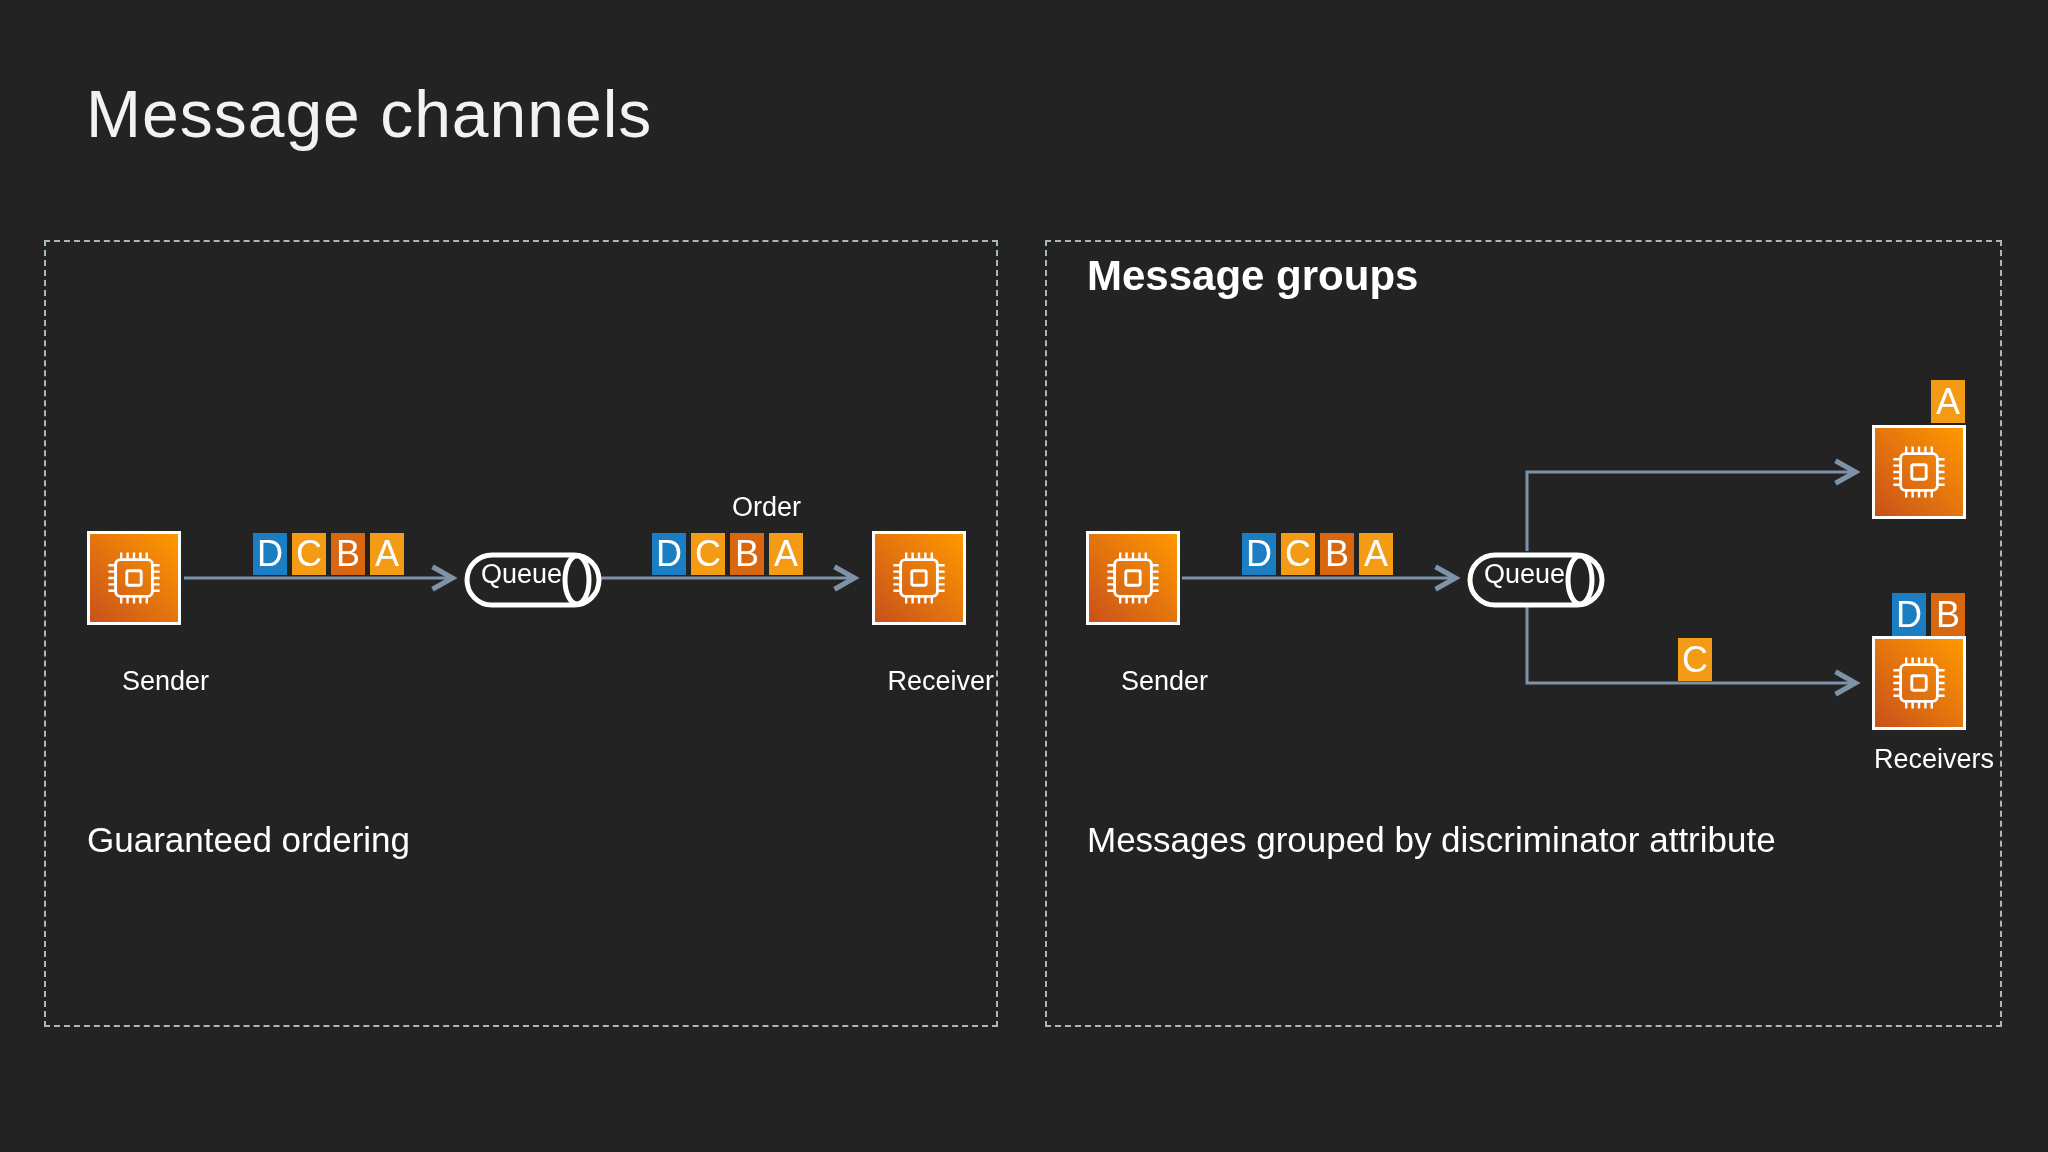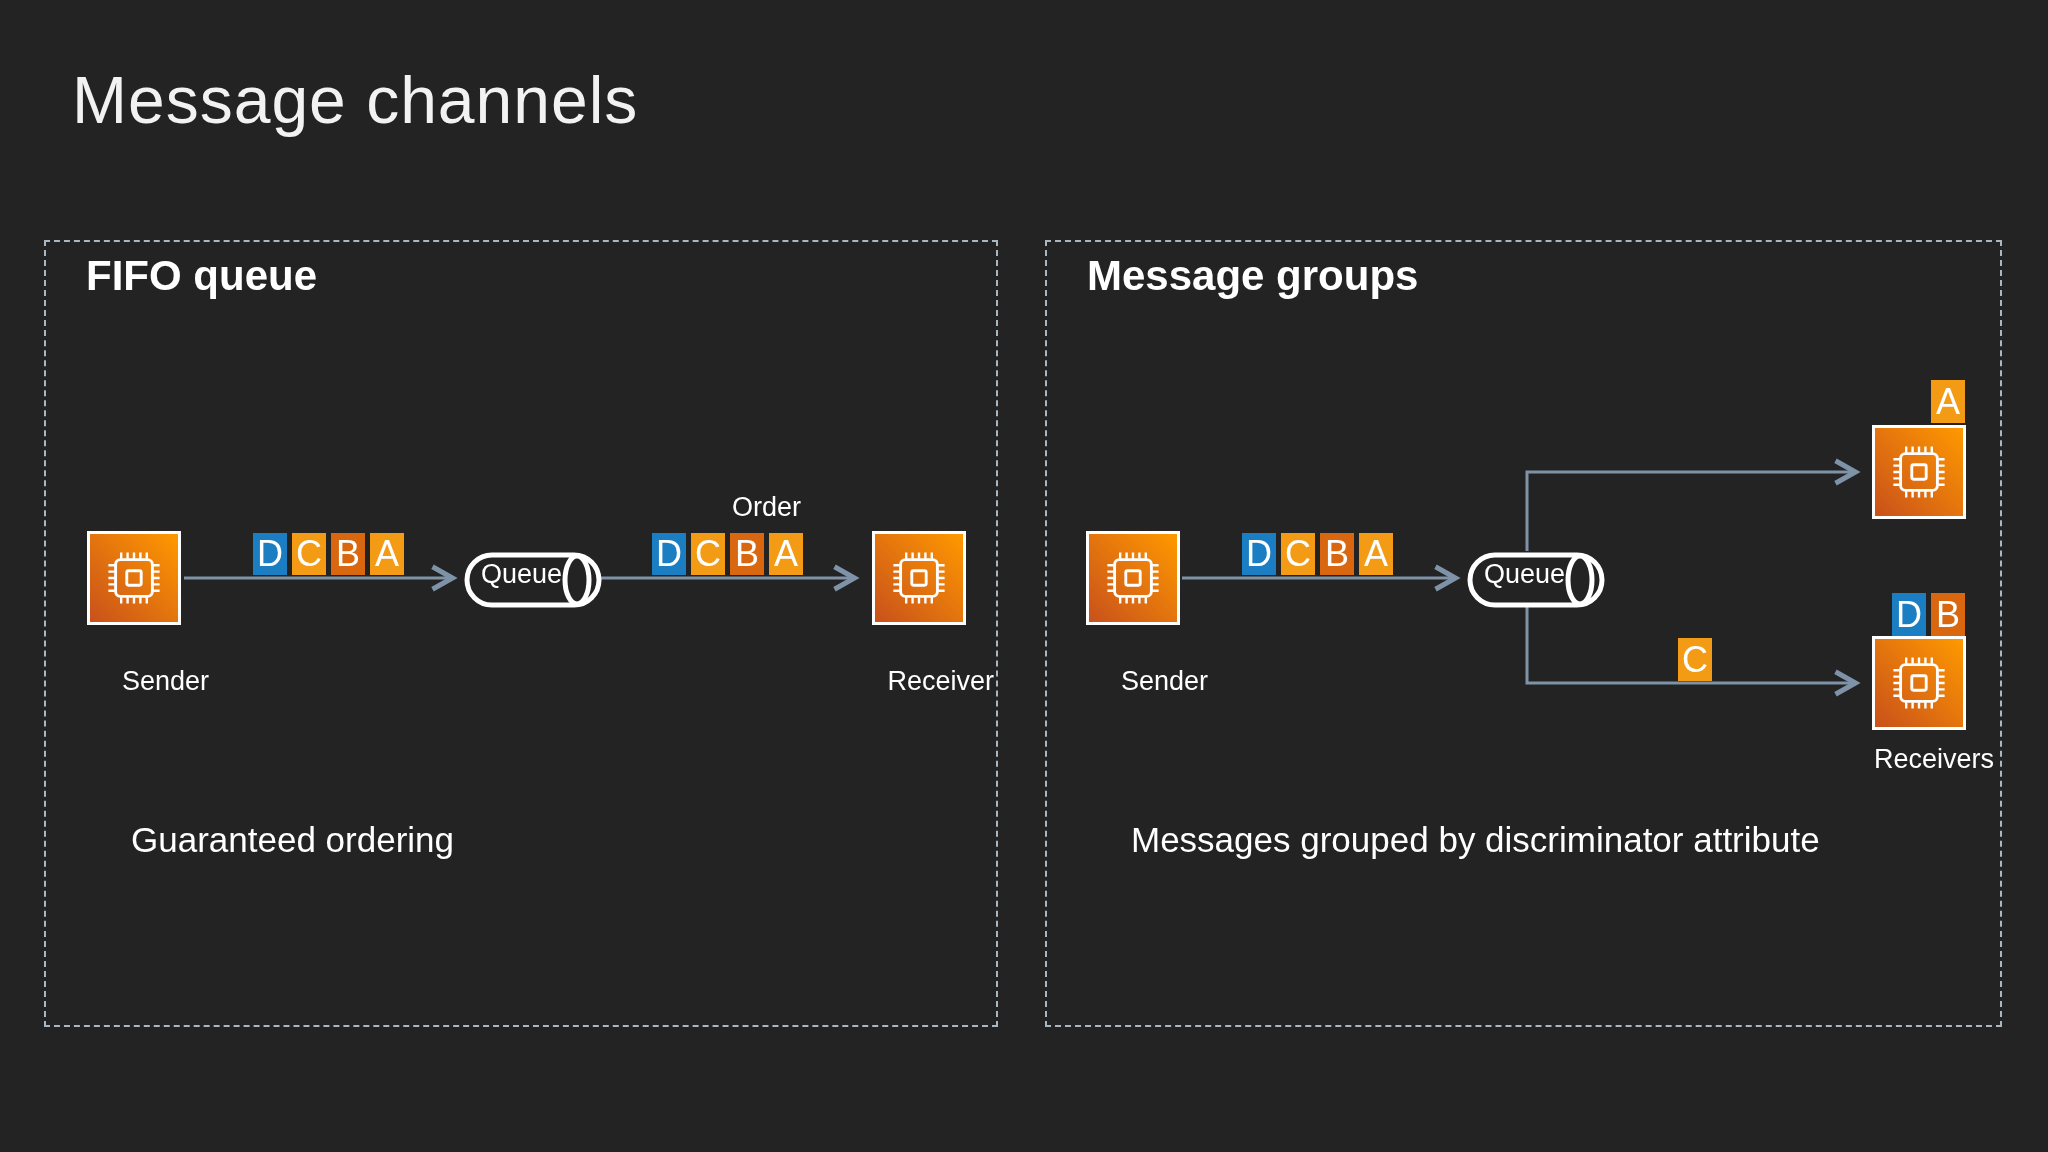--- a/index.html
+++ b/index.html
@@ -3,21 +3,21 @@
 <meta charset="utf-8">
 <style>
   html,body{margin:0;padding:0;background:#242324;}
   .stage{
     position:relative;width:2048px;height:1152px;overflow:hidden;
     background:var(--background,#242324);
     font-family:"Liberation Sans","DejaVu Sans",sans-serif;
     color:var(--text,#fff);
   }
   .page-title{
-    position:absolute;left:72px;top:62px;margin:0;
+    position:absolute;left:72px;top:62px;margin:14px;
     font-size:66px;font-weight:300;letter-spacing:1px;
     color:var(--title_text,#f2f2f2);
   }
   .panel{
     position:absolute;box-sizing:border-box;
     border:2px dashed var(--panel_border,#a9b7c1);
   }
   .panel-title{
     position:absolute;left:40px;top:10px;margin:0;
     font-size:42px;font-weight:bold;color:var(--text,#fff);
@@ -45,21 +45,21 @@
     font-size:36px;font-weight:500;color:#fff;
   }
   .msg[data-color="blue"]{background:var(--msg_blue,#1b7ec2);}
   .msg[data-color="orange"]{background:var(--msg_orange,#f49b15);}
   .msg[data-color="dark_orange"]{background:var(--msg_dark_orange,#d9670f);}
   .badge{position:absolute;}
   .small-label{
     position:absolute;font-size:27px;color:var(--text,#fff);
     text-align:right;width:150px;
   }
-  .caption{position:absolute;font-size:35px;color:var(--text,#fff);margin-left:44px;}
+  .caption{position:absolute;font-size:35px;color:var(--text,#fff);}
   .example{
     position:absolute;font-size:34px;line-height:43px;color:var(--text,#fff);
   }
 </style>
 </head>
 <body>
 
 <svg width="0" height="0" style="position:absolute" aria-hidden="true">
   <defs>
     <symbol id="chipsym" viewBox="0 0 80 80">
@@ -83,21 +83,20 @@
     <svg class="flow" width="950" height="783">
       <defs>
         <marker id="ah-l" viewBox="0 0 12 12" refX="9" refY="6" markerWidth="10" markerHeight="10" orient="auto">
           <path class="arrowhead" d="M2 1.5 L10 6 L2 10.5"></path>
         </marker>
       </defs>
       <line class="flow-line" x1="138" y1="336" x2="404" y2="336" marker-end="url(#ah-l)"></line>
       <line class="flow-line" x1="551" y1="336" x2="806" y2="336" marker-end="url(#ah-l)"></line>
     </svg>
 
-    <h2 class="panel-title">FIFO queue</h2>
 
     <div class="chip" style="left:41px;top:289px">
       <svg viewBox="0 0 80 80">
           <use href="#chipsym"></use>
         </svg>
     </div>
     <div class="small-label" style="left:13px;top:424px">Sender</div>
 
     <div class="msg-group" style="left:207px;top:291px">
       <div class="msg" data-color="blue">D</div>

